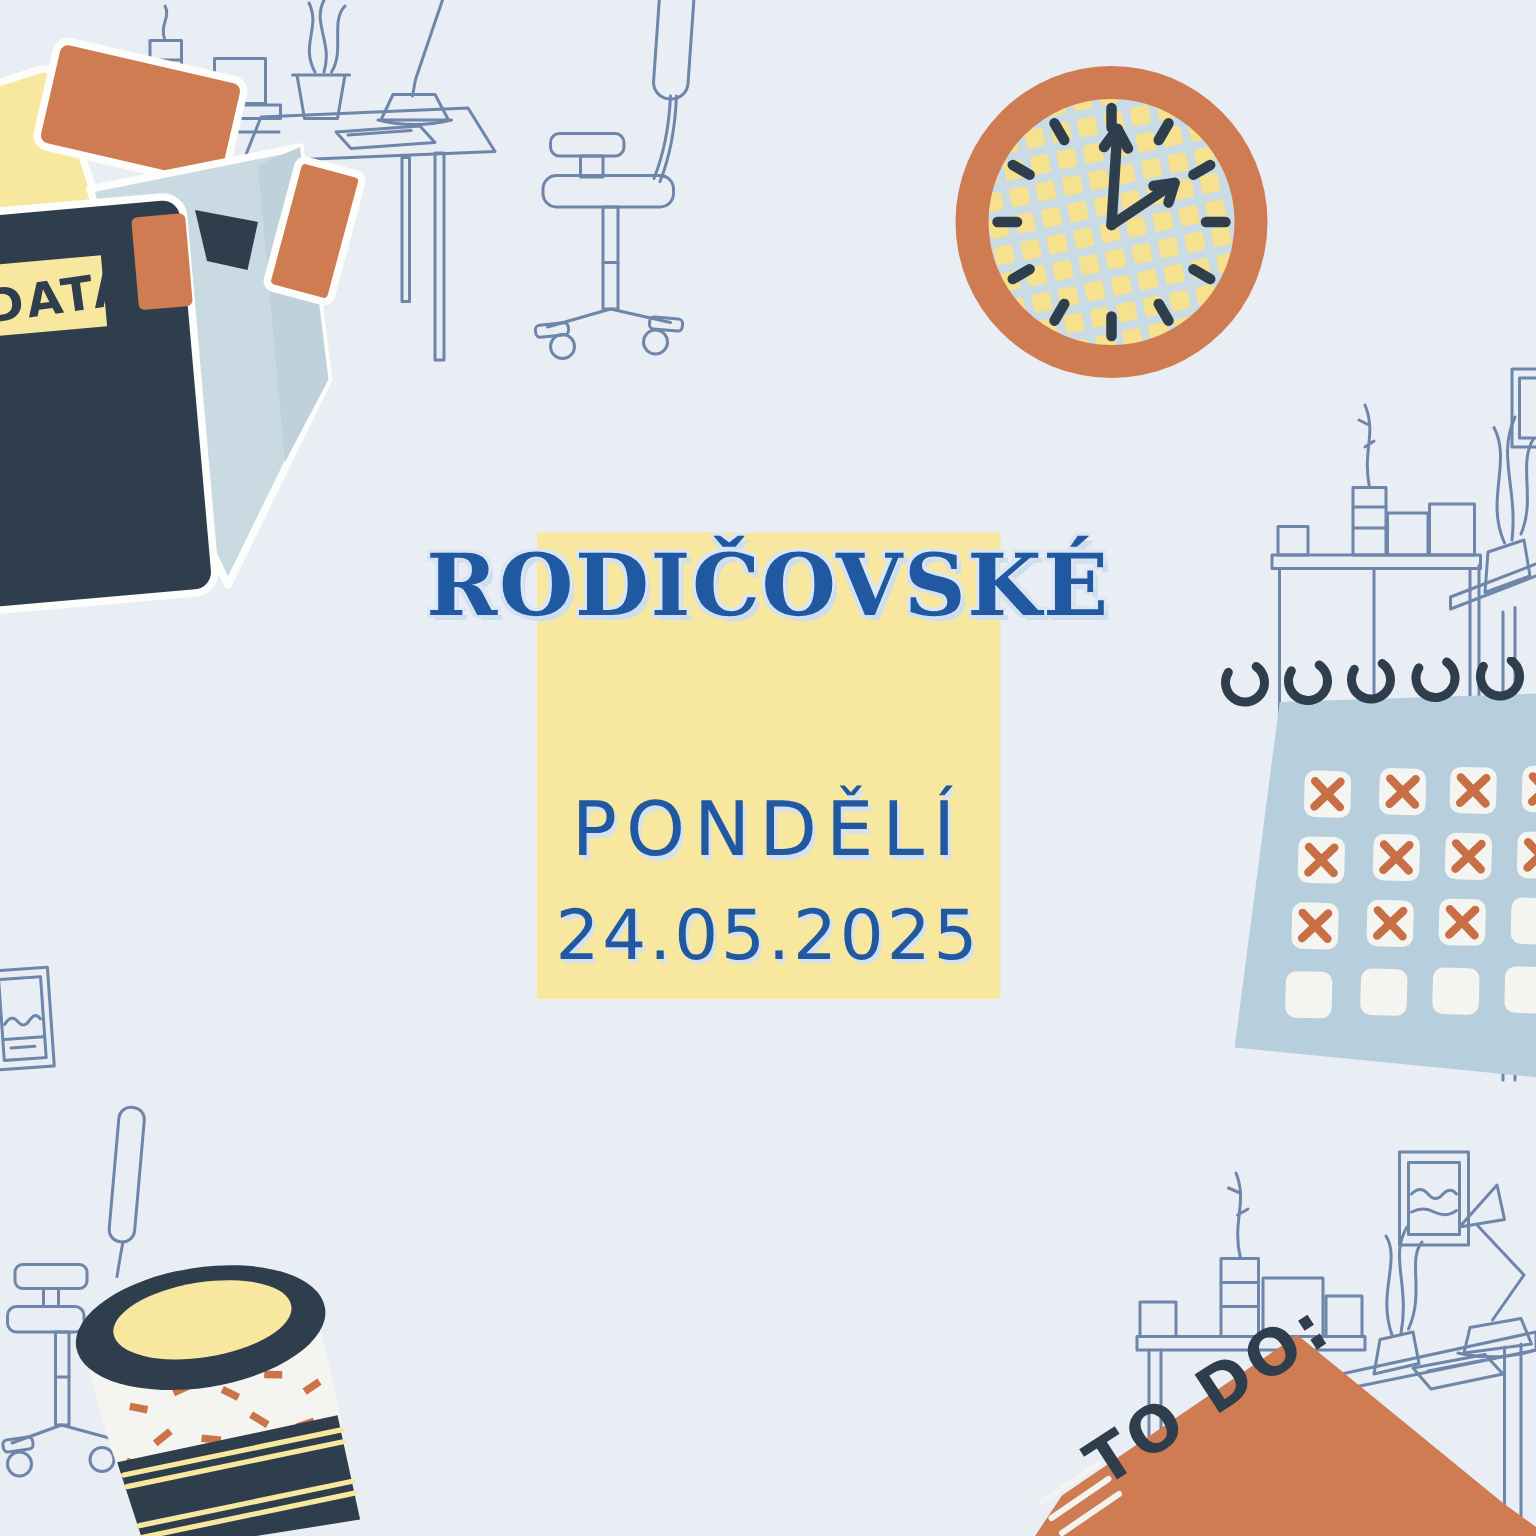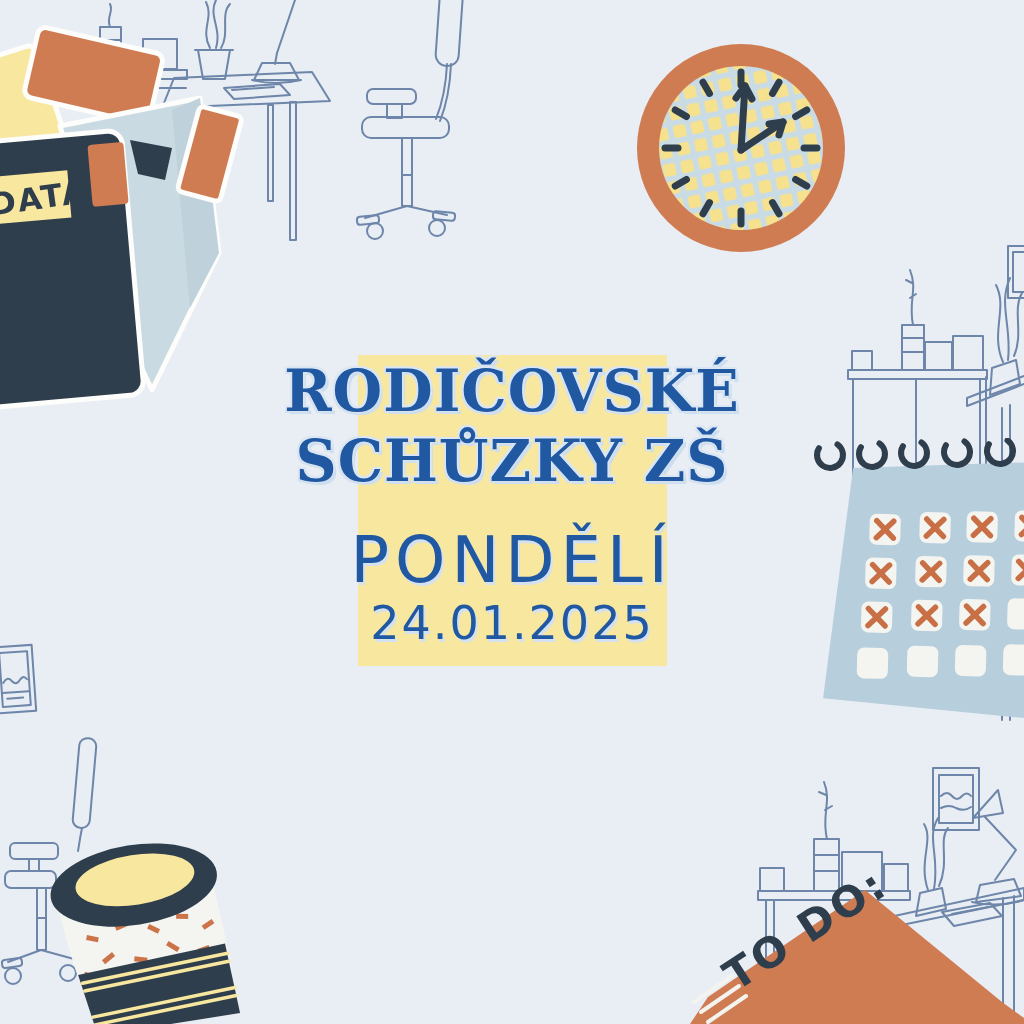--- a/index.html
+++ b/index.html
@@ -29,21 +29,21 @@
   .center-text{position:absolute;left:0;width:1024px;text-align:center;white-space:nowrap;}
   .title{
     font-family:"DejaVu Serif","Liberation Serif",serif;font-weight:700;
     font-size:57px;color:var(--blue);letter-spacing:1px;line-height:1;
     text-shadow:-2px -2px 0 #dae6f4, 2px -2px 0 #dae6f4, -2px 2px 0 #d3e1f1, 3px 3px 0 #cddef0;
   }
   .script{
     font-family:"DejaVu Sans","Liberation Sans",sans-serif;color:var(--blue);line-height:1;
     text-shadow:2px 3px 0 #d3e1f1;
   }
-  .day{font-size:64px;letter-spacing:6px;}
+  .day{font-size:50px;letter-spacing:6px;}
   .date{font-size:46px;letter-spacing:2px;}
   .time{font-size:46px;letter-spacing:3px;}
   .yellow-panel{position:absolute;left:358px;top:355px;width:309px;height:311px;background:var(--yellow);}
   .svgtext{font-family:"DejaVu Sans","Liberation Sans",sans-serif;font-weight:700;fill:var(--navy);}
 </style>
 </head>
 <body>
 
 <div class="poster">
 
@@ -298,17 +298,16 @@
         <line x1="14" y1="262" x2="52" y2="236"></line>
         <line x1="21" y1="272" x2="59" y2="246"></line>
         <line x1="28" y1="282" x2="66" y2="256"></line>
       </g>
       <text class="svgtext" font-size="42" letter-spacing="3" transform="translate(56,252) rotate(-33)">TO DO:</text>
     </g>
   </svg>
 
   <div class="yellow-panel"></div>
   <div class="center-text title" style="top:362px">RODIČOVSKÉ</div>
-  <div class="center-text title" style="top:432px">SCHŮZKY ZŠ</div>
   <div class="center-text script day" style="top:528px">PONDĚLÍ</div>
-  <div class="center-text script date" style="top:600px">24.01.2025</div>
+  <div class="center-text script date" style="top:600px">24.05.2025</div>
 
 </div>
 
 </body></html>

